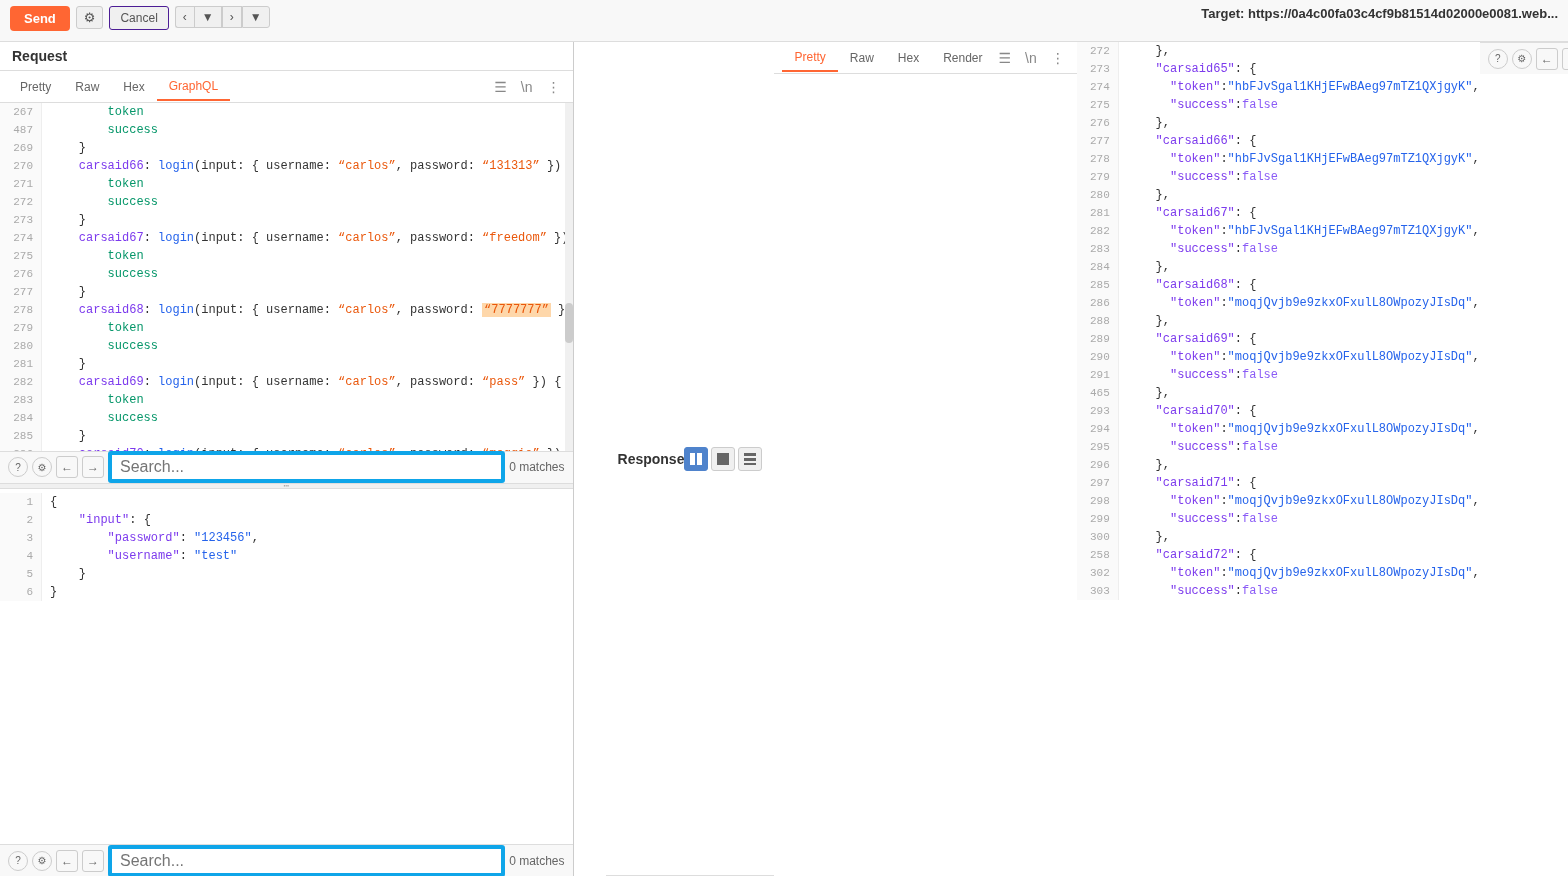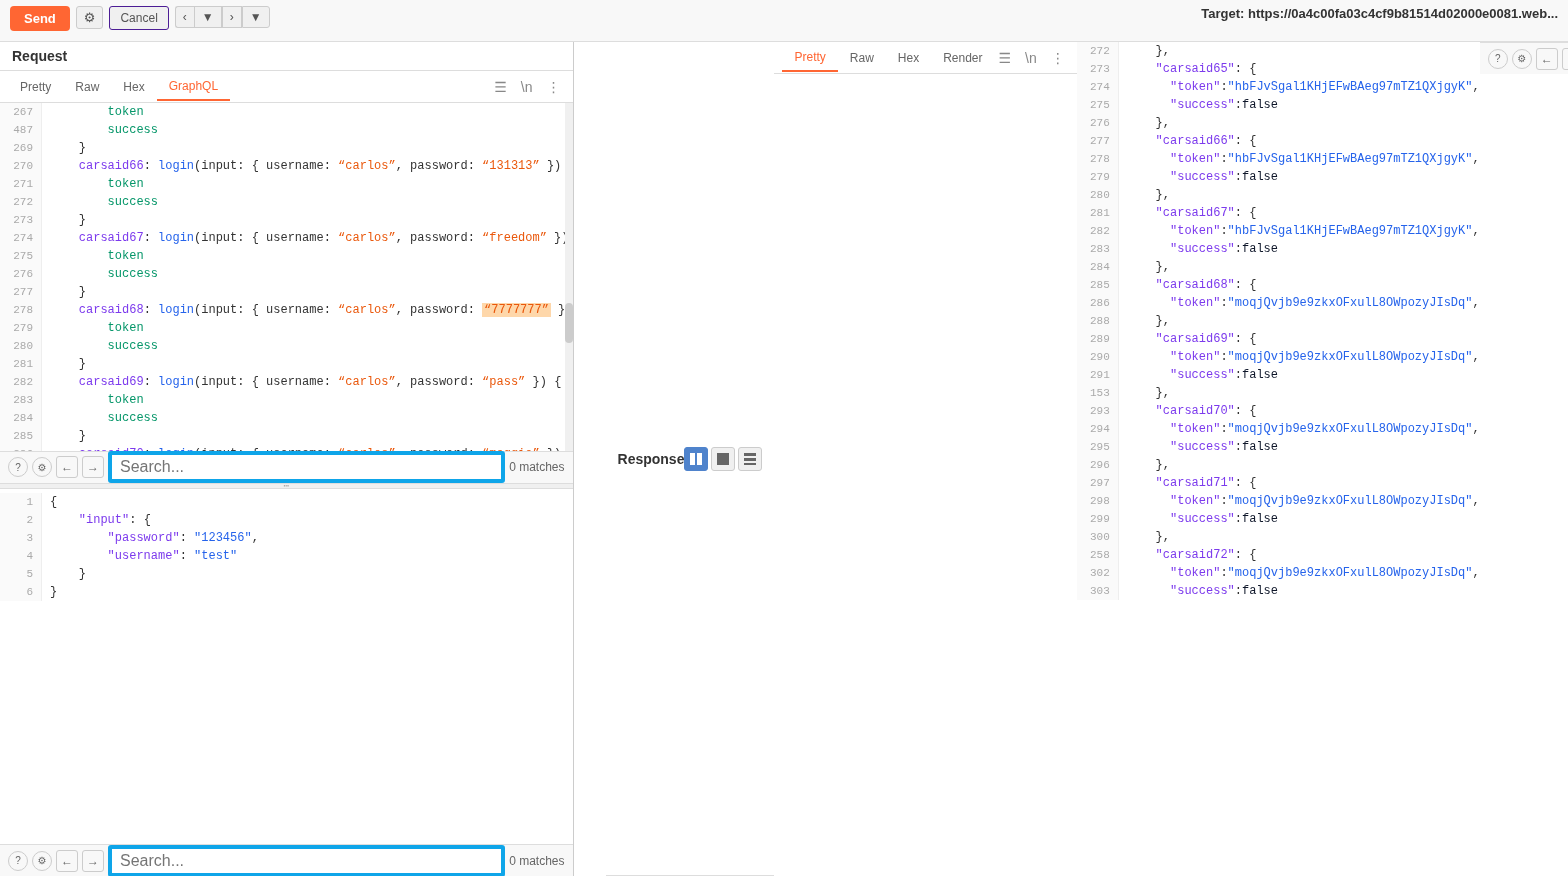--- a/index.html
+++ b/index.html
@@ -37,21 +37,21 @@
 
     
     .code-area { flex: 1; overflow-y: auto; overflow-x: hidden; background: #fff; }
     .code-line { display: flex; min-height: 18px; }
     .line-num { width: 42px; min-width: 42px; text-align: right; padding-right: 8px; color: #aaa; font-size: 11px; user-select: none; background: #fafafa; border-right: 1px solid #eee; line-height: 18px; }
     .line-content { padding-left: 8px; line-height: 18px; white-space: pre; font-size: 12px; }
 
     
     .c-key { color: #7c3aed; } 
     .c-str { color: #2563eb; } 
-    .c-val-false { color: #0f172a; } 
+    .c-val-false { color: #8b5cf6; } 
     .c-val-true { color: #16a34a; } 
     .c-highlight { background: #fef08a; }
     .c-field { color: #059669; } 
     .c-purple { color: #7c3aed; }
     .c-blue { color: #2563eb; }
     .c-orange { color: #ea580c; }
     .c-highlight-orange { background: #fed7aa; padding: 0 2px; text-align: center; }
 
     
     .search-bar { display: flex; align-items: center; padding: 4px 8px; border-top: 1px solid #ddd; background: #f8f8f8; gap: 4px; height: 32px; }
@@ -345,21 +345,21 @@
       </div>
       <div class="code-line">
         <span class="line-num">290</span>
         <span class="line-content">      <span class="c-key">"token"</span>:<span class="c-str">"moqjQvjb9e9zkxOFxulL8OWpozyJIsDq"</span>,</span>
       </div>
       <div class="code-line">
         <span class="line-num">291</span>
         <span class="line-content">      <span class="c-key">"success"</span>:<span class="c-val-false">false</span></span>
       </div>
       <div class="code-line">
-        <span class="line-num">153</span>
+        <span class="line-num">465</span>
         <span class="line-content">    },</span>
       </div>
       <div class="code-line">
         <span class="line-num">293</span>
         <span class="line-content">    <span class="c-key">"carsaid70"</span>: {</span>
       </div>
       <div class="code-line">
         <span class="line-num">294</span>
         <span class="line-content">      <span class="c-key">"token"</span>:<span class="c-str">"moqjQvjb9e9zkxOFxulL8OWpozyJIsDq"</span>,</span>
       </div>

